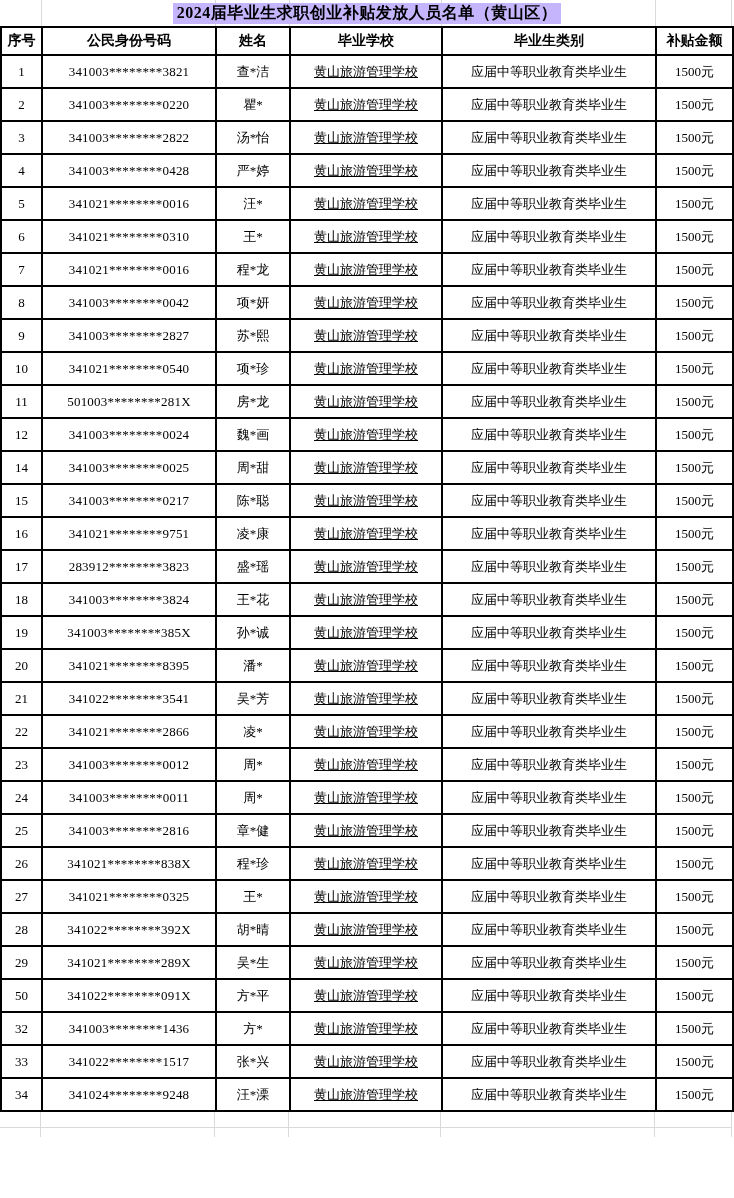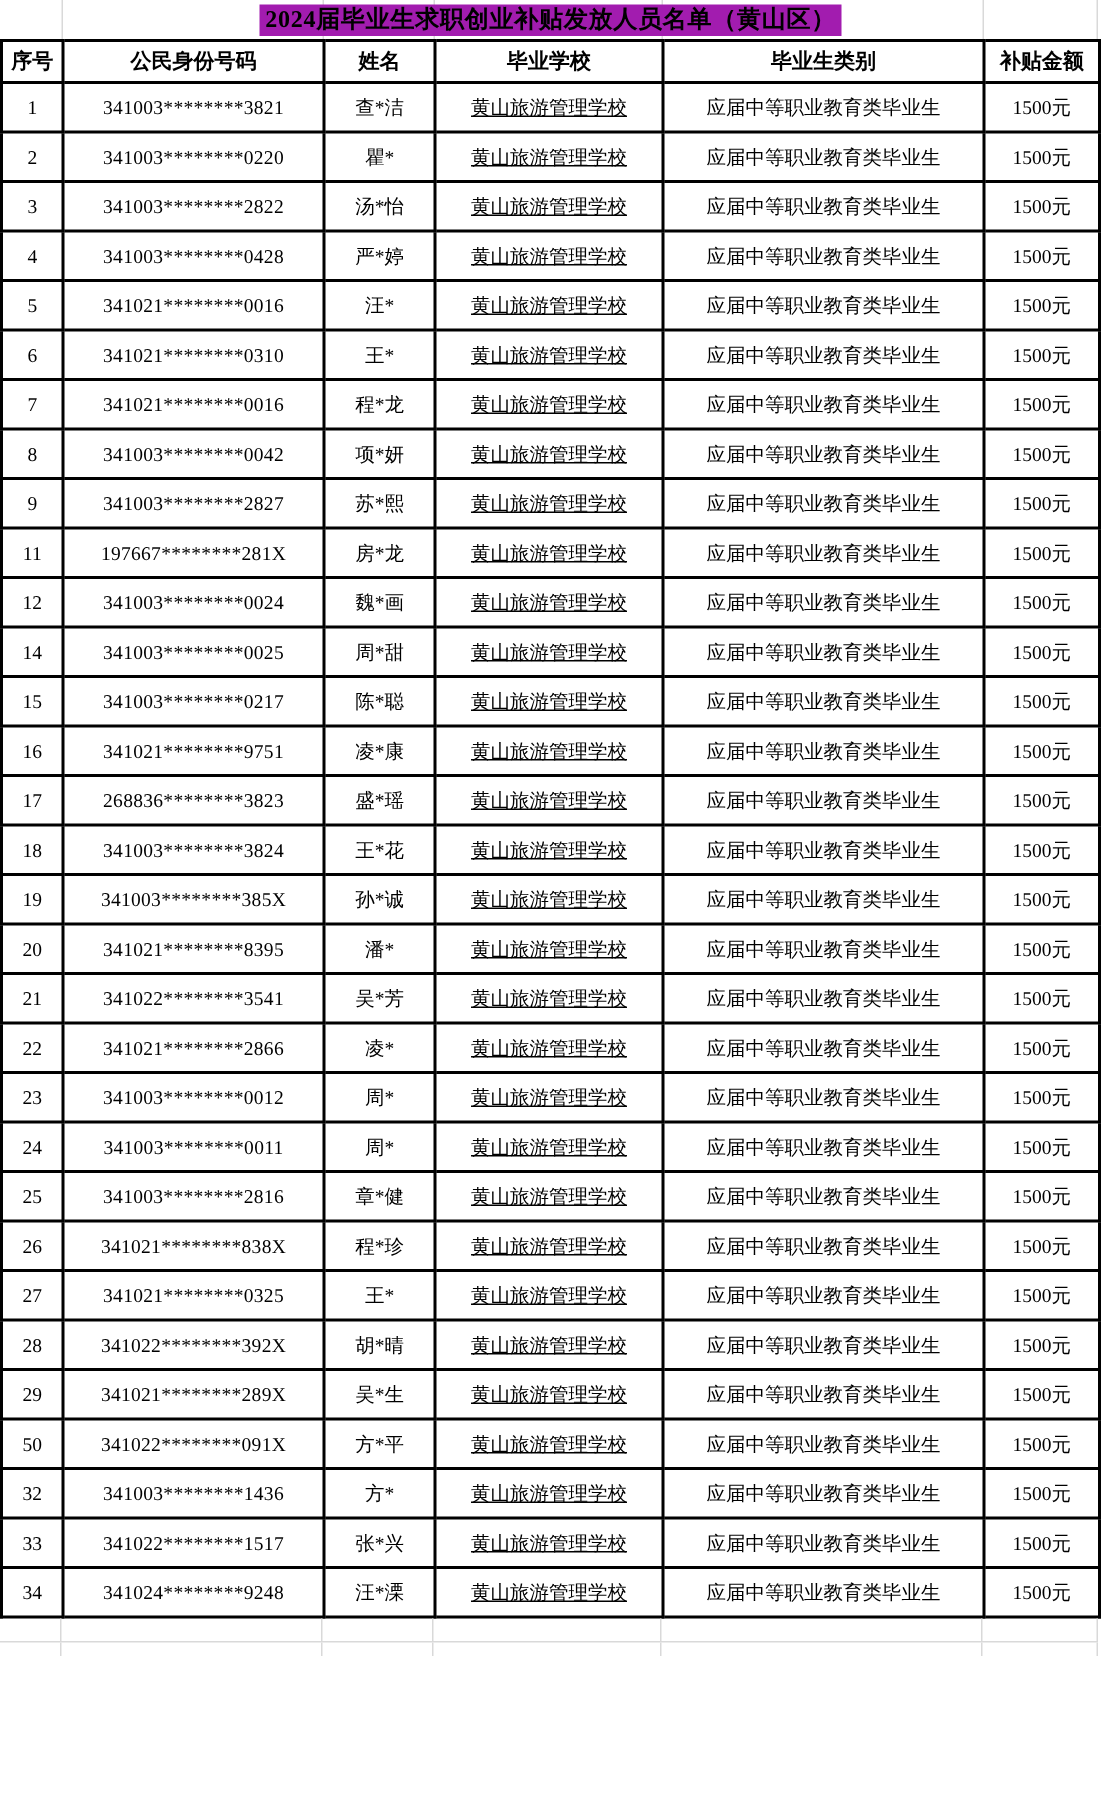--- a/index.html
+++ b/index.html
@@ -33,21 +33,21 @@
     width: 1px;
     background: #d9d9d9;
     z-index: 0;
   }
   .page-title {
     position: relative;
     z-index: 1;
     font-size: 16px;
     font-weight: bold;
     letter-spacing: 0.5px;
-    background: #a21caf;
+    background: #c4b5fd;
     padding: 0 4px;
   }
   
   table.roster {
     border-collapse: collapse;
     table-layout: fixed;
     width: 732px;
   }
   table.roster th, table.roster td {
     border: 2px solid #000000;
@@ -202,22 +202,30 @@
         </tr>
         <tr>
           <td class="col-serial">9</td>
           <td class="col-id-number">341003********2827</td>
           <td class="col-name">苏*熙</td>
           <td class="col-school">黄山旅游管理学校</td>
           <td class="col-category">应届中等职业教育类毕业生</td>
           <td class="col-amount">1500元</td>
         </tr>
         <tr>
+          <td class="col-serial">10</td>
+          <td class="col-id-number">341021********0540</td>
+          <td class="col-name">项*珍</td>
+          <td class="col-school">黄山旅游管理学校</td>
+          <td class="col-category">应届中等职业教育类毕业生</td>
+          <td class="col-amount">1500元</td>
+        </tr>
+        <tr>
           <td class="col-serial">11</td>
-          <td class="col-id-number">197667********281X</td>
+          <td class="col-id-number">501003********281X</td>
           <td class="col-name">房*龙</td>
           <td class="col-school">黄山旅游管理学校</td>
           <td class="col-category">应届中等职业教育类毕业生</td>
           <td class="col-amount">1500元</td>
         </tr>
         <tr>
           <td class="col-serial">12</td>
           <td class="col-id-number">341003********0024</td>
           <td class="col-name">魏*画</td>
           <td class="col-school">黄山旅游管理学校</td>
@@ -243,21 +251,21 @@
         <tr>
           <td class="col-serial">16</td>
           <td class="col-id-number">341021********9751</td>
           <td class="col-name">凌*康</td>
           <td class="col-school">黄山旅游管理学校</td>
           <td class="col-category">应届中等职业教育类毕业生</td>
           <td class="col-amount">1500元</td>
         </tr>
         <tr>
           <td class="col-serial">17</td>
-          <td class="col-id-number">268836********3823</td>
+          <td class="col-id-number">283912********3823</td>
           <td class="col-name">盛*瑶</td>
           <td class="col-school">黄山旅游管理学校</td>
           <td class="col-category">应届中等职业教育类毕业生</td>
           <td class="col-amount">1500元</td>
         </tr>
         <tr>
           <td class="col-serial">18</td>
           <td class="col-id-number">341003********3824</td>
           <td class="col-name">王*花</td>
           <td class="col-school">黄山旅游管理学校</td>

